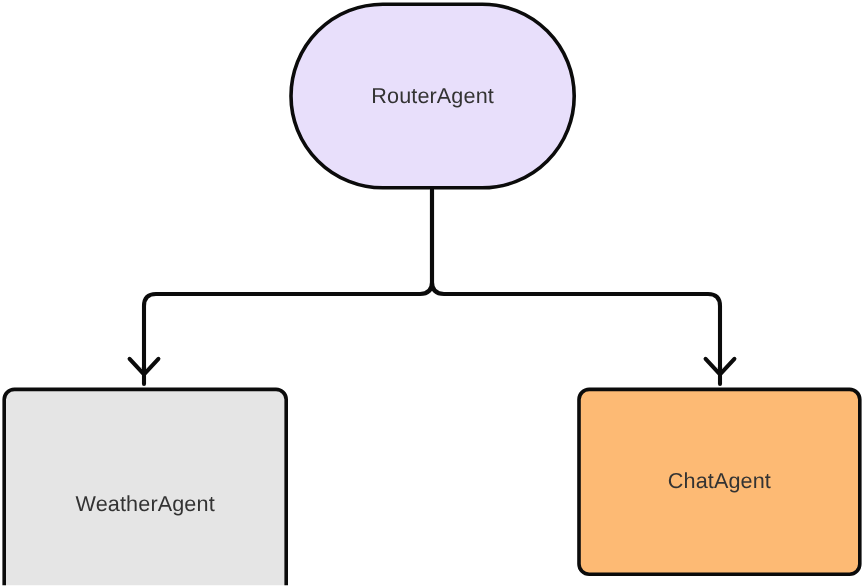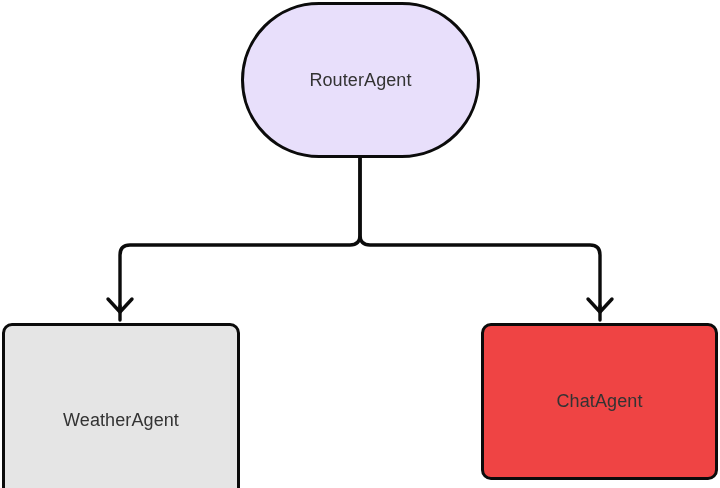--- a/index.html
+++ b/index.html
@@ -58,21 +58,21 @@
     width: 238px;
     height: 194px;
     background: #e5e5e5;
     border-radius: 10px;
   }
   #node-chat {
     left: 481px;
     top: 323px;
     width: 237px;
     height: 157px;
-    background: #ef4444;
+    background: #fdba74;
     border-radius: 10px;
   }
 </style>
 </head>
 <body>
 
 <div id="diagram-canvas">
 
   <svg id="edge-layer" viewBox="0 0 720 488" width="720" height="488" xmlns="http://www.w3.org/2000/svg">
 

